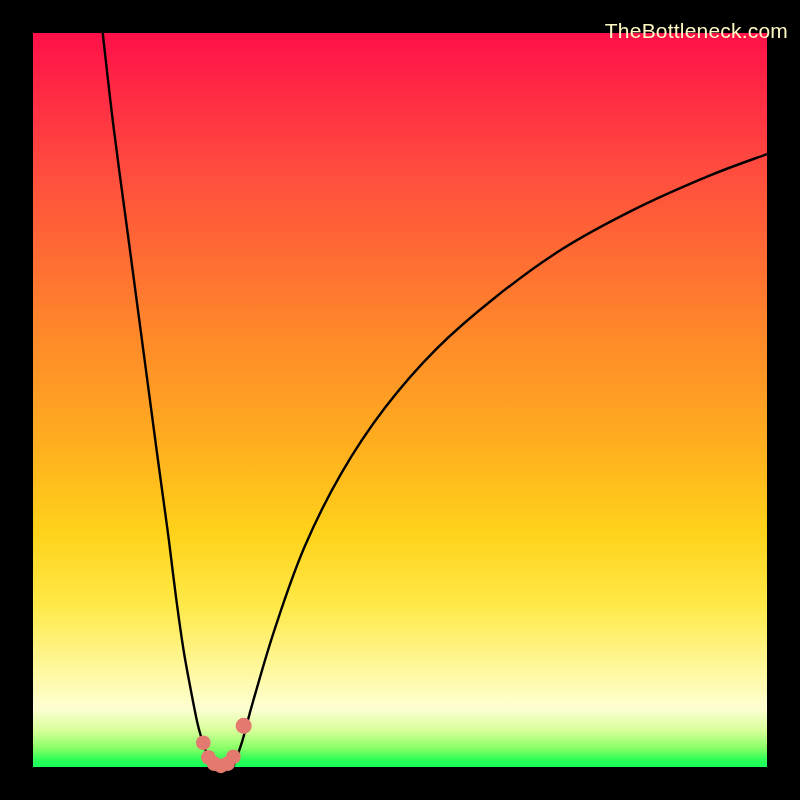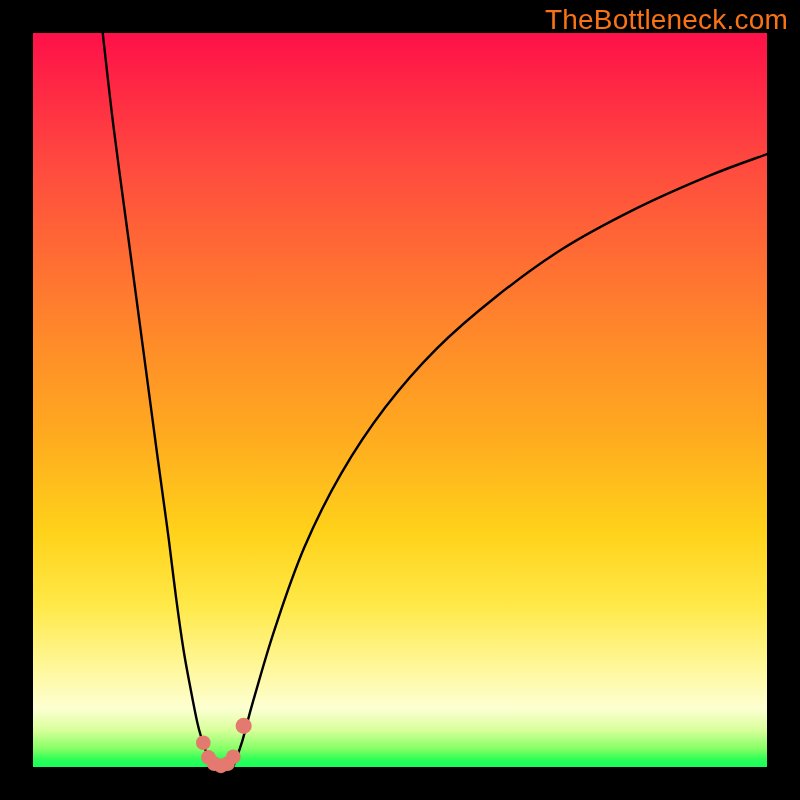--- a/index.html
+++ b/index.html
@@ -39,24 +39,24 @@
       #fff8a0 87%,
       #fdffd2 92%,
       #d8ff9a 95%,
       #86ff66 97.5%,
       #2cff56 99%,
       #17ff5e 100%
     );
   }
   .watermark {
     position: absolute;
-    top: 4px;
+    top: 19px;
     right: 12px;
-    color: #f97316;
-    font-size: 28px;
+    color: #fef9c3;
+    font-size: 21px;
     font-weight: 500;
     letter-spacing: 0.2px;
     user-select: none;
   }
   svg.curves {
     position: absolute;
     left: 33px;
     top: 33px;
     width: 734px;
     height: 734px;

